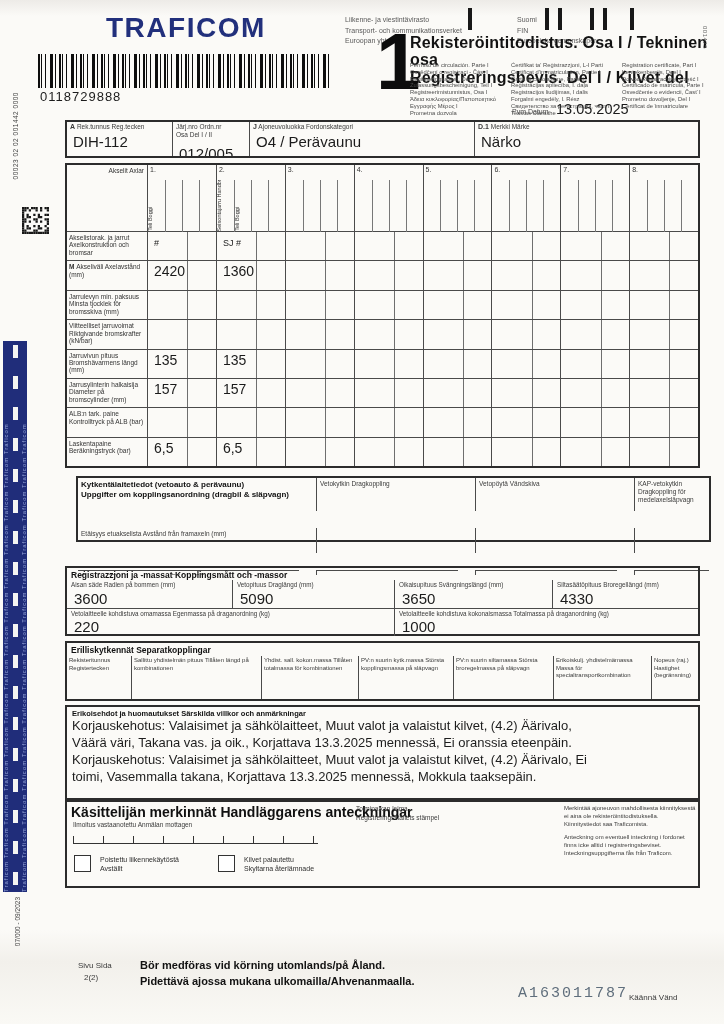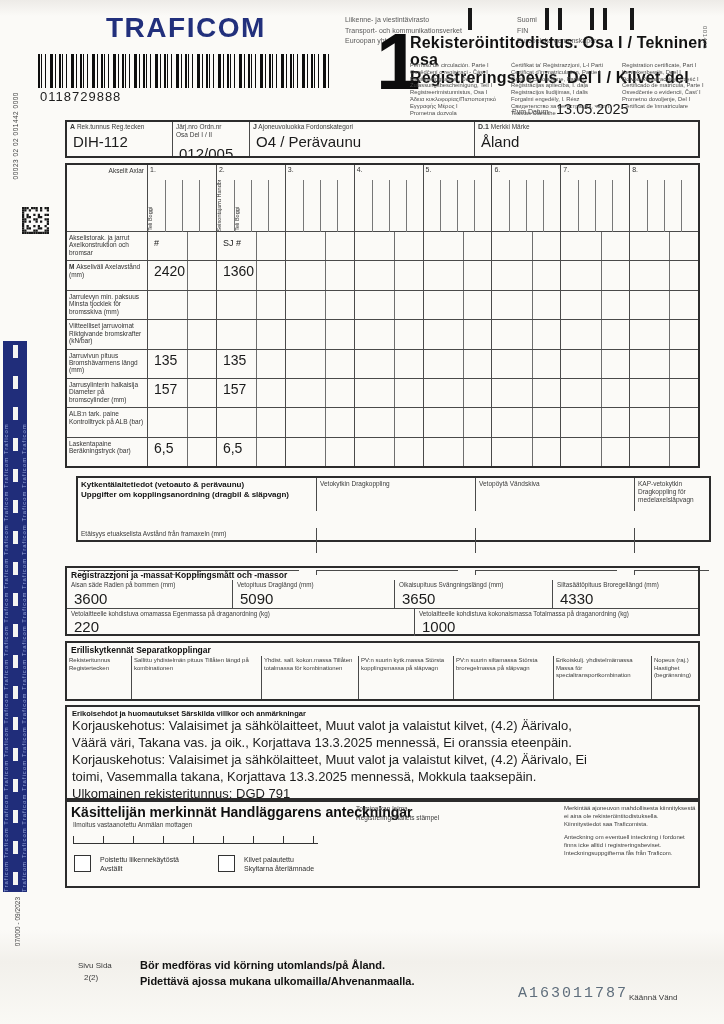--- a/index.html
+++ b/index.html
@@ -62,21 +62,21 @@
   .cdev > .c1 { border-left:none; }
   .cdev .hdr { font-size:6.5px; color:#3a3a3a; line-height:1.25; }
   .cdev .ttl { font-weight:bold; font-size:8px; line-height:1.25; color:#111; }
   .cdev .r3 { border-top:1px solid #4a4a4a; }
   .cdev .rowlabel { font-size:6.5px; color:#3a3a3a; line-height:1.3; }
   
   .cdim { position:absolute; left:65px; top:566px; width:635px; height:70px; border:2px solid #2c2c2c; display:flex; flex-direction:column; }
   .cdim-title { font-size:8.5px; font-weight:bold; padding:2px 4px 0; color:#111; height:13px; }
   .cdim-row { display:grid; flex:1; }
   .cdim-row1 { grid-template-columns:165px 162px 158px 1fr; }
-  .cdim-row2 { grid-template-columns:327px 1fr; border-top:1px solid #4a4a4a;gap:20px; }
+  .cdim-row2 { grid-template-columns:327px 1fr; border-top:1px solid #4a4a4a; }
   .cdim-cell { border-left:1px solid #4a4a4a; padding:1px 4px; overflow:hidden; }
   .cdim-cell:first-child { border-left:none; }
   .cdim-cell .flabel { font-size:6.3px; }
   .cdim-cell .fvalue { font-size:15px; margin-top:1px; }
   
   .sep { position:absolute; left:65px; top:641px; width:635px; height:60px; border:2px solid #2c2c2c; display:flex; flex-direction:column; }
   .sep-title { font-size:8.5px; font-weight:bold; padding:2px 4px 0; color:#111; height:13px; }
   .sep-row { display:grid; grid-template-columns:64px 130px 97px 95px 100px 98px 1fr; flex:1; }
   .sep-cell { border-left:1px solid #4a4a4a; font-size:6px; color:#3a3a3a; line-height:1.25; padding:1px 2px; overflow:hidden; }
   .sep-cell:first-child { border-left:none; }
@@ -189,21 +189,21 @@
     <div class="idcell">
       <div class="flabel"><span>Järj.nro Ordn.nr</span><br><span>Osa Del I / II</span></div>
       <div class="fvalue" style="margin-top:6px">012/005</div>
     </div>
     <div class="idcell">
       <div class="flabel"><b>J</b> <span>Ajoneuvoluokka Fordonskategori</span></div>
       <div class="fvalue">O4 / Perävaunu</div>
     </div>
     <div class="idcell">
       <div class="flabel"><b>D.1</b> <span>Merkki Märke</span></div>
-      <div class="fvalue">Åland</div>
+      <div class="fvalue">Närko</div>
     </div>
   </div>
 
   <div class="axtable">
       <div class="ax-row ax-head">
         <div class="ax-label right">Akselit Axlar</div>
         <div class="ax-cell num">1.</div>
         <div class="ax-cell num">2.</div>
         <div class="ax-cell num">3.</div>
         <div class="ax-cell num">4.</div>
@@ -425,21 +425,20 @@
       </div>
   </div>
 
   <div class="spec">
     <div class="spec-title">Erikoisehdot ja huomautukset Särskilda villkor och anmärkningar</div>
     <div>
         <div class="spec-line">Korjauskehotus: Valaisimet ja sähkölaitteet, Muut valot ja valaistut kilvet, (4.2) Äärivalo,</div>
         <div class="spec-line">Väärä väri, Takana vas. ja oik., Korjattava 13.3.2025 mennessä, Ei oranssia eteenpäin.</div>
         <div class="spec-line">Korjauskehotus: Valaisimet ja sähkölaitteet, Muut valot ja valaistut kilvet, (4.2) Äärivalo, Ei</div>
         <div class="spec-line">toimi, Vasemmalla takana, Korjattava 13.3.2025 mennessä, Mokkula taaksepäin.</div>
-        <div class="spec-line">Ulkomainen rekisteritunnus: DGD 791</div>
       </div>
   </div>
 
   <div class="handler">
     <div class="handler-title">Käsittelijän merkinnät Handläggarens anteckningar</div>
     <div class="stamp-label">
       <div>Toimipaikan leima</div>
       <div>Registreringsställets stämpel</div>
     </div>
     <div class="handler-note">

